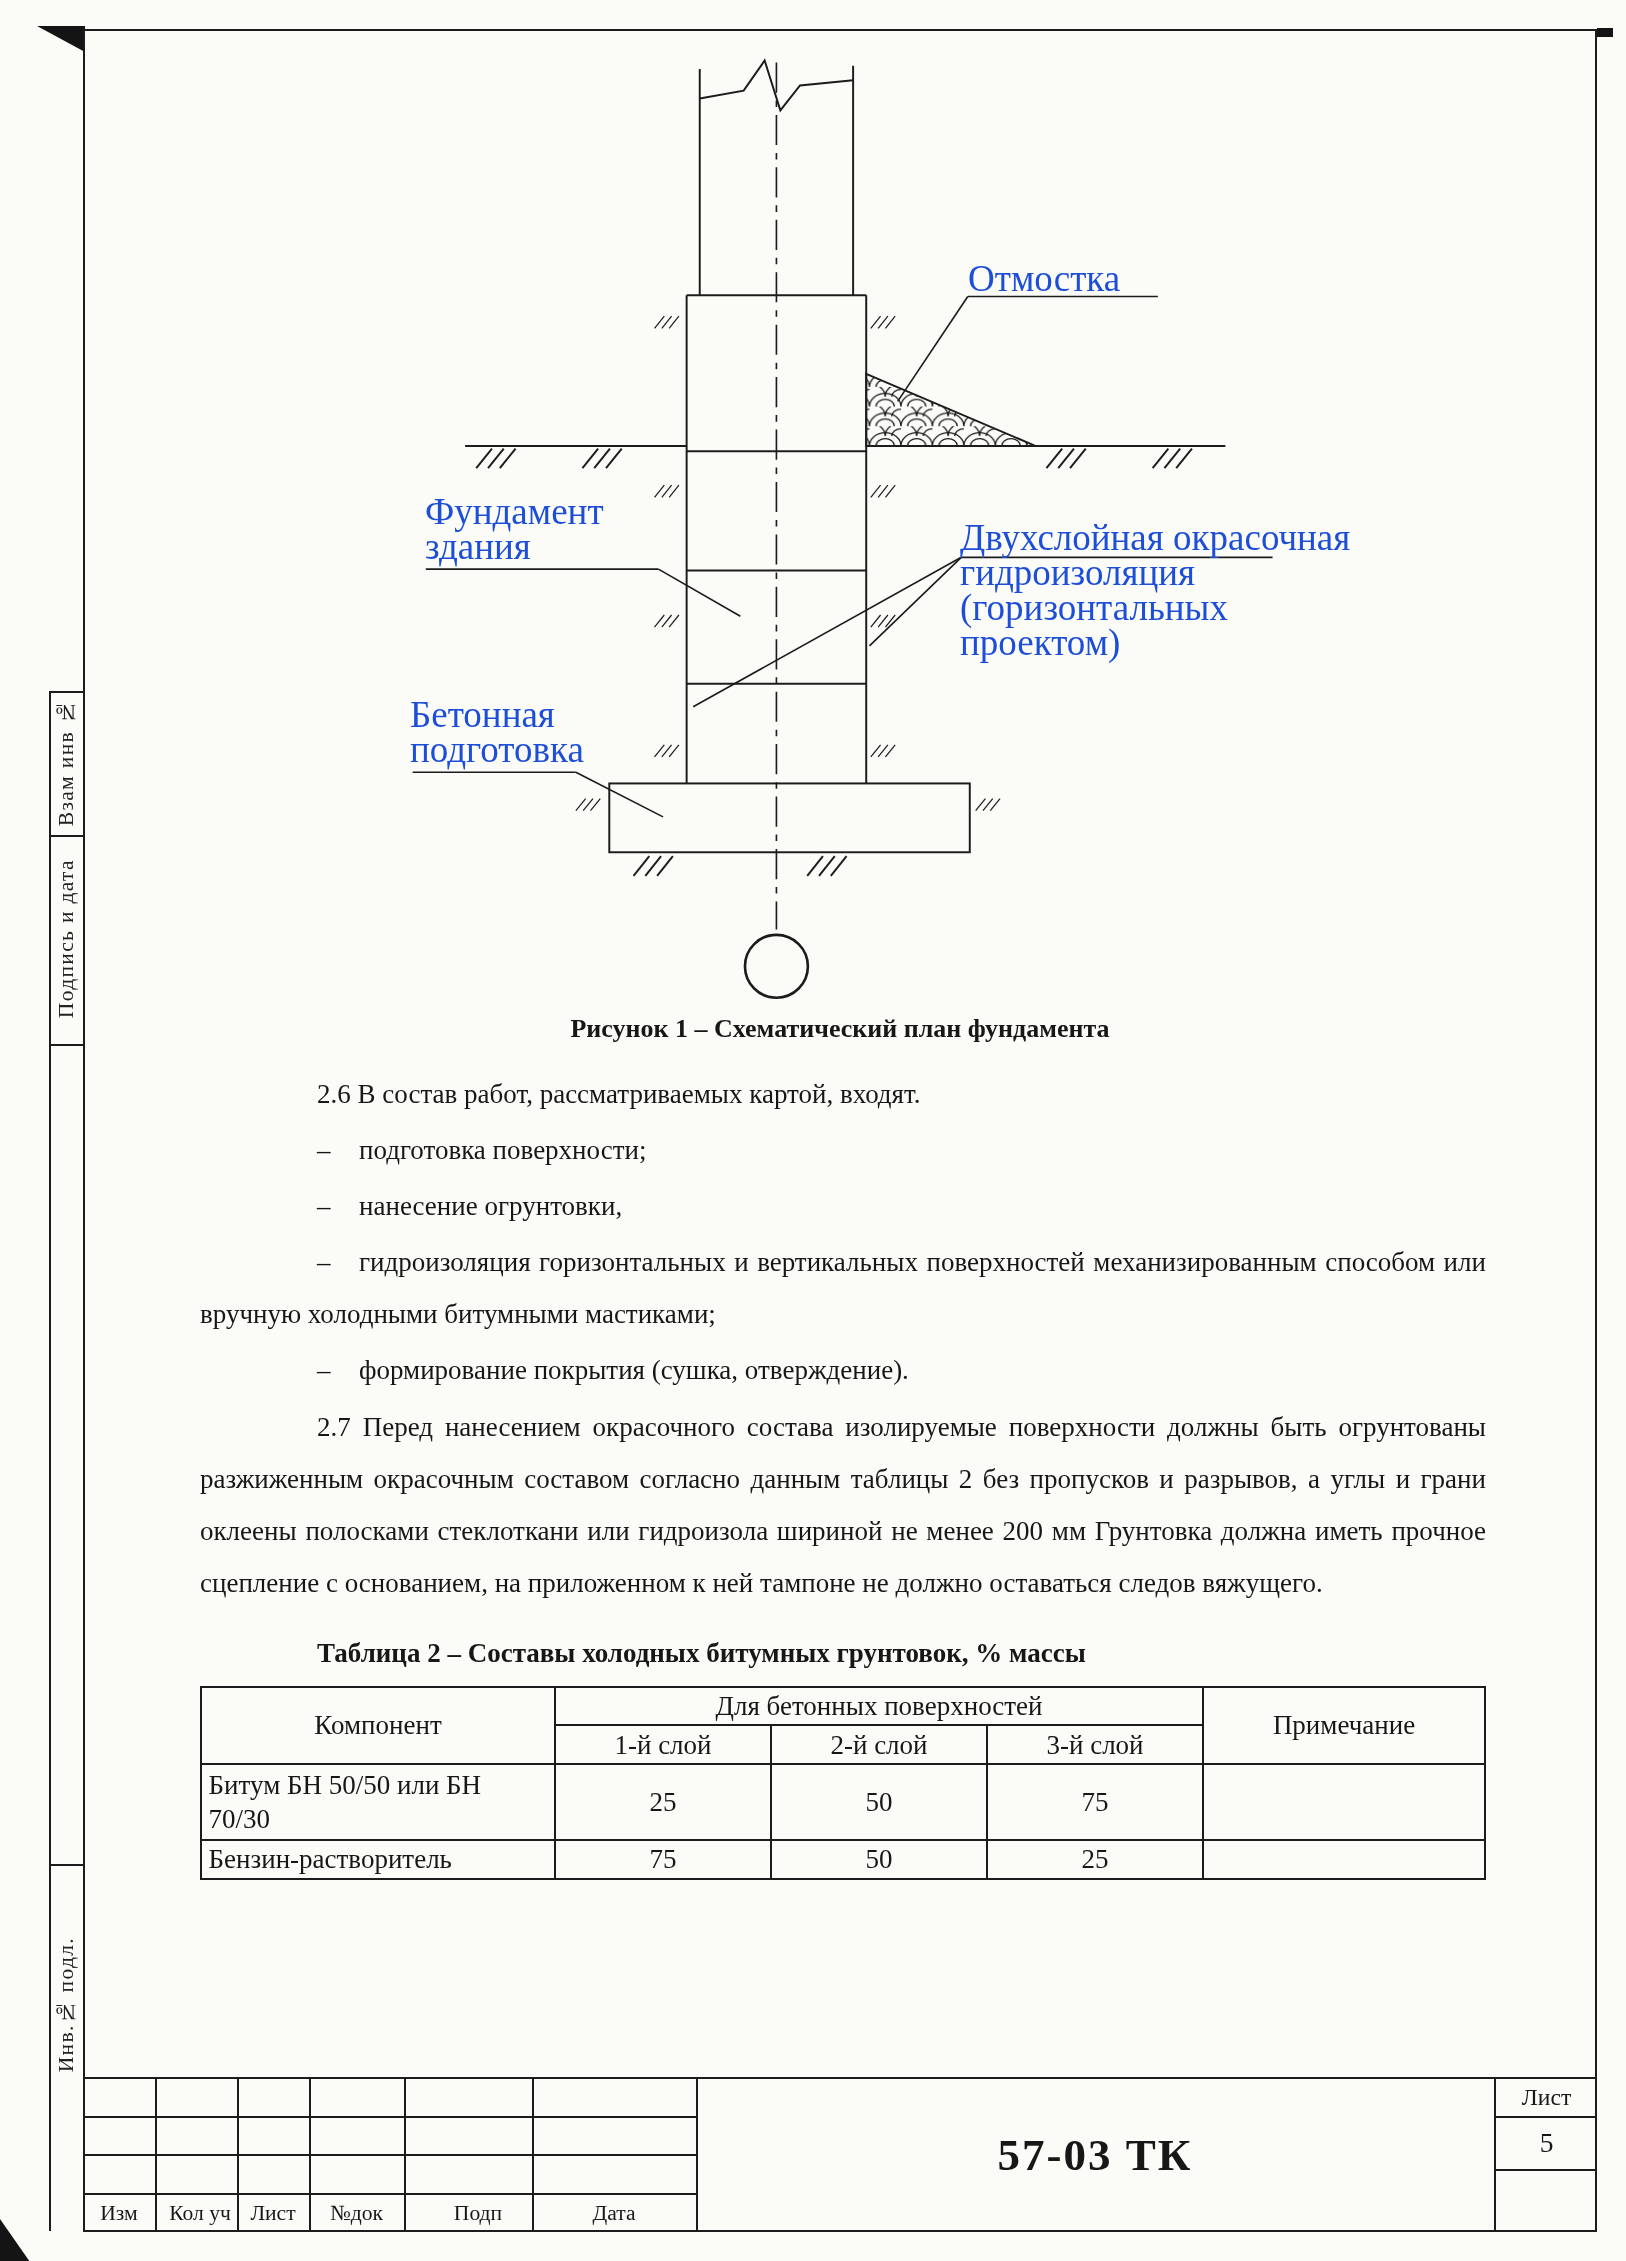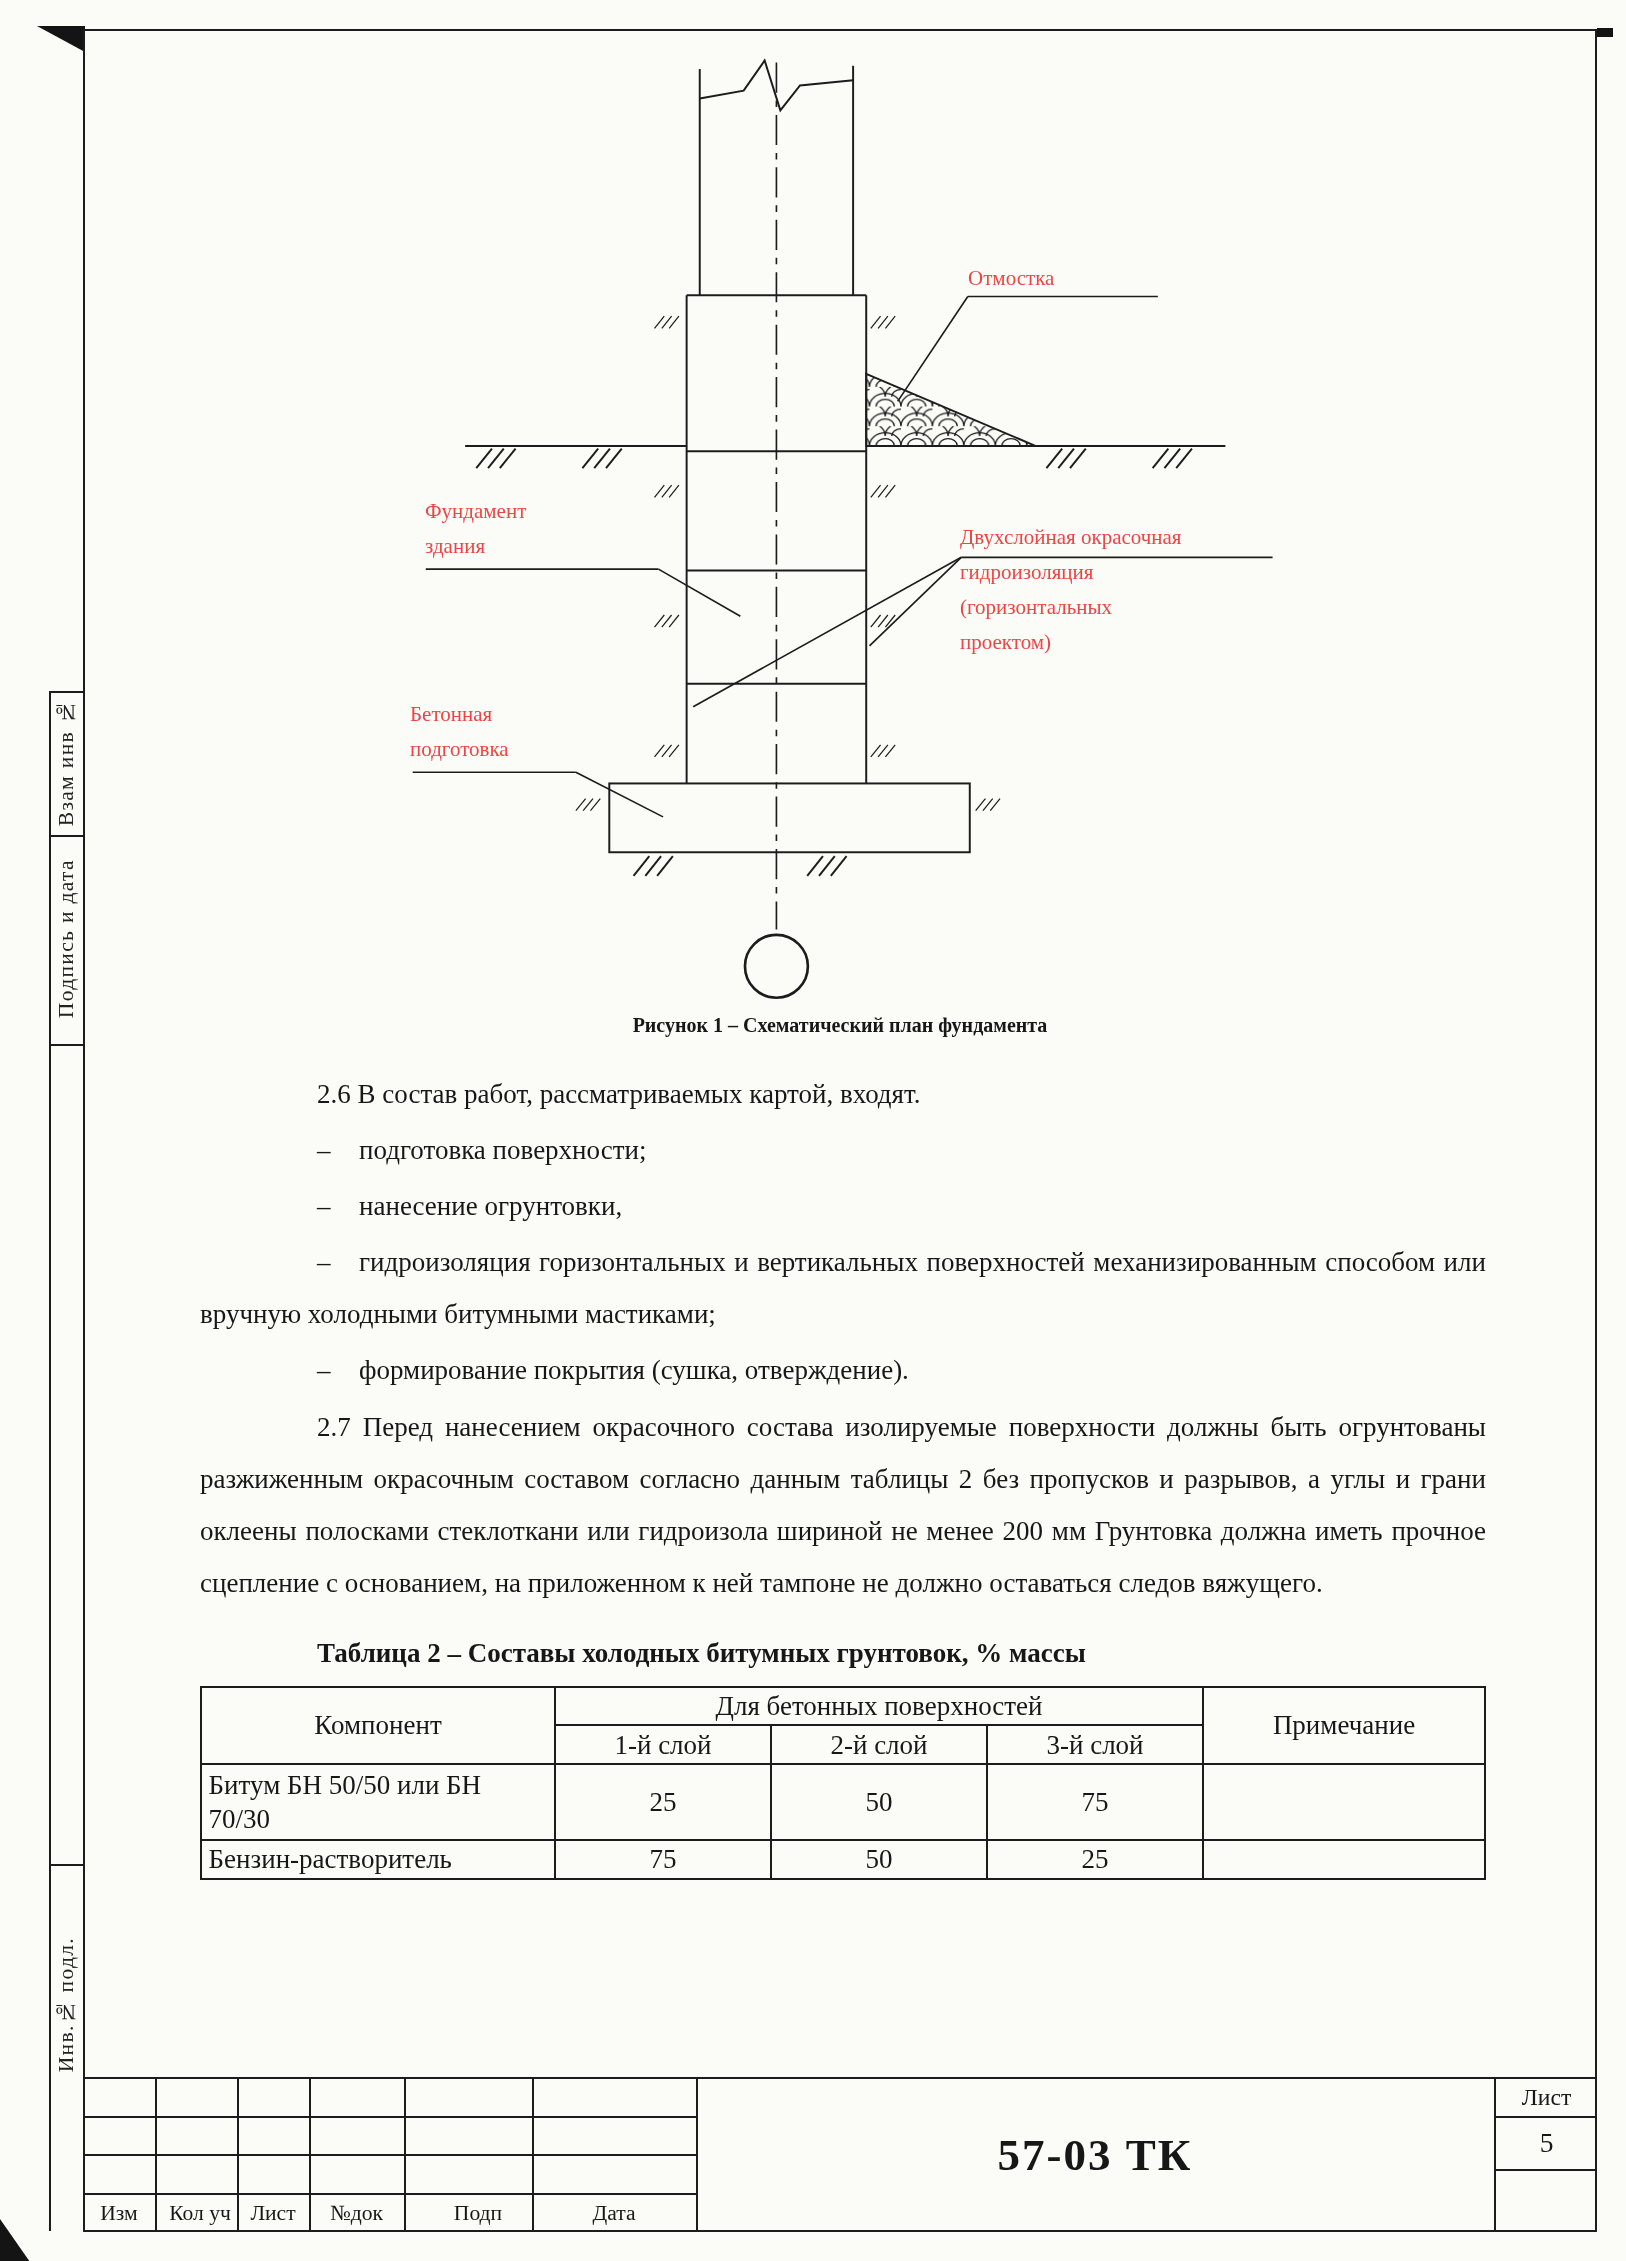--- a/index.html
+++ b/index.html
@@ -8,22 +8,22 @@
   .frame{position:absolute;left:83px;top:29px;width:1514px;height:2203px;border:2.6px solid #1c1c1c}
   .hline,.vline{position:absolute;background:#1c1c1c}
   .hline{height:2px}
   .vline{width:2px}
 
   
   .side-label{position:absolute;left:49px;width:34px;display:flex;align-items:center;justify-content:center;font-size:21.6px;color:#222}
   .side-label span{writing-mode:vertical-rl;transform:rotate(180deg);white-space:nowrap;letter-spacing:1.3px}
 
   
-  .fig-label{position:absolute;font-size:21px;line-height:35px;color:#ef4444}
-  .fig-caption{position:absolute;left:83px;top:1014px;width:1514px;text-align:center;font-weight:bold;font-size:20px}
+  .fig-label{position:absolute;font-size:37px;line-height:35px;color:#1d4ed8}
+  .fig-caption{position:absolute;left:83px;top:1014px;width:1514px;text-align:center;font-weight:bold;font-size:26px}
 
   
   .textblock{position:absolute;left:200px;top:1068px;width:1286px;font-size:27px}
   .para{margin:0;line-height:52px;text-indent:117px}
   .li{margin-top:3.9px;text-align:justify}
   .dash{display:inline-block;width:42px;text-indent:0}
   .just{text-align:justify;margin-top:5.2px}
   .tbl-title{margin:18.3px 0 0 0;line-height:52px;text-indent:117px;font-weight:bold;font-size:27px}
 
   

